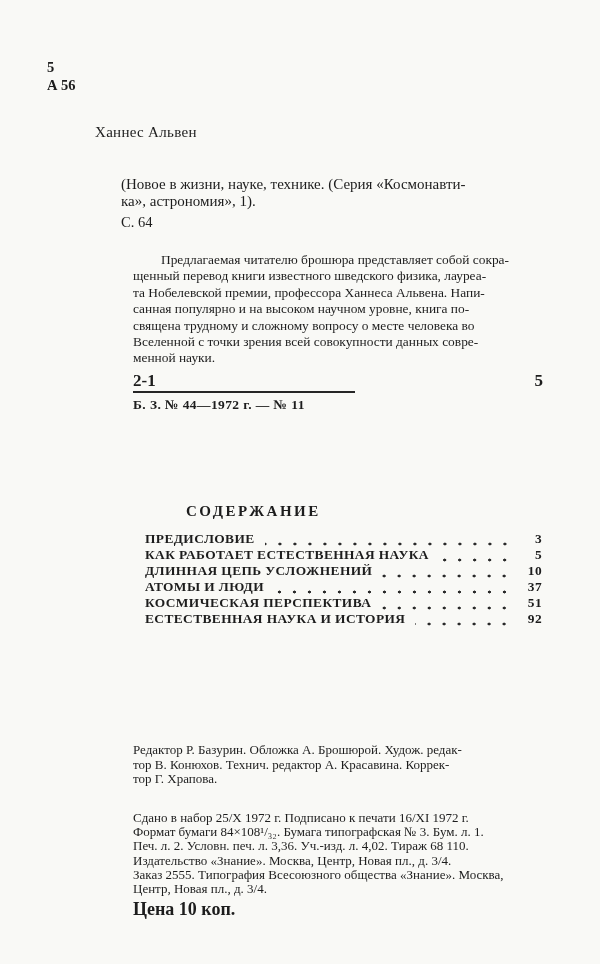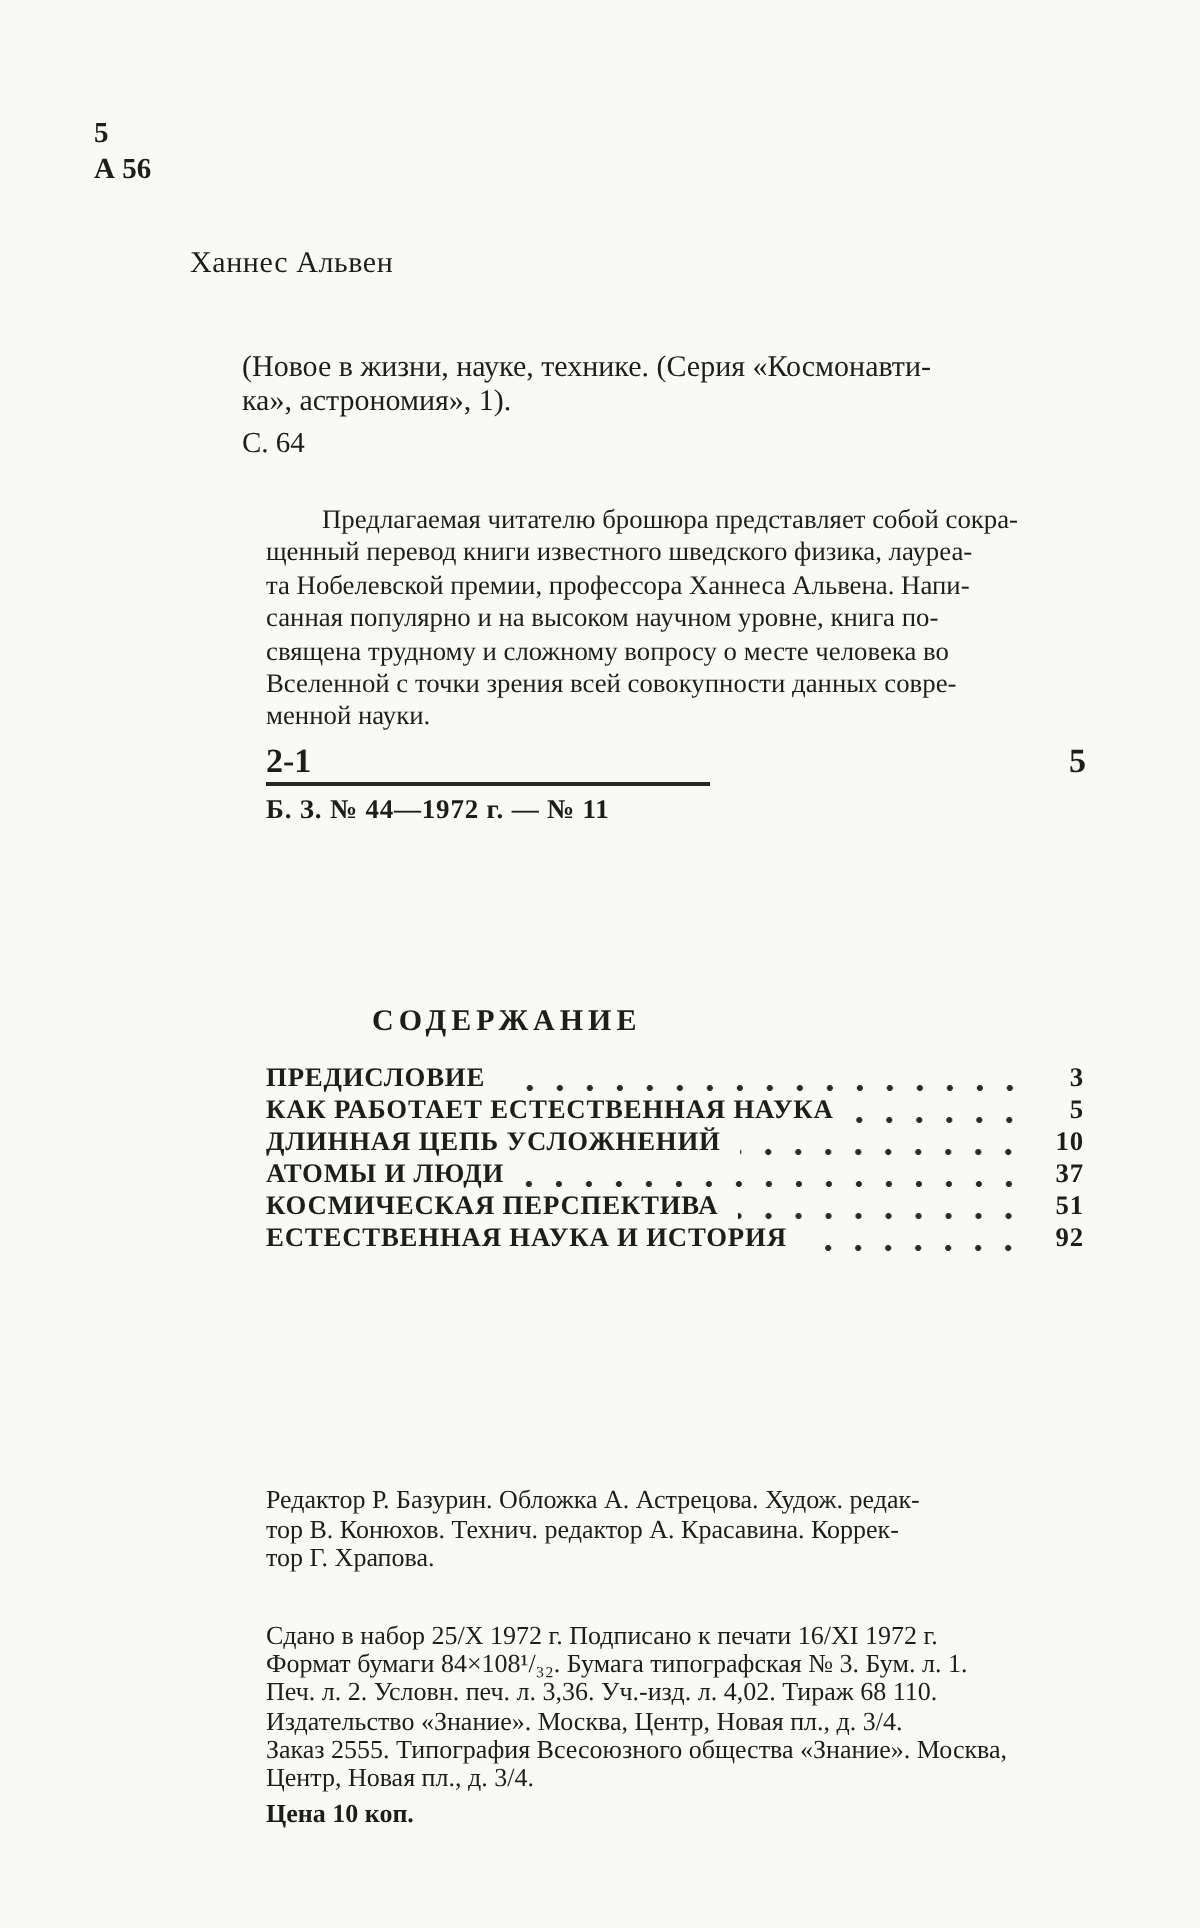--- a/index.html
+++ b/index.html
@@ -27,31 +27,31 @@
   .annotation .p1{text-indent:28px;}
   .annotation .p2{text-indent:28px;margin-top:0;}
 
   .codesrow{left:133px;top:371px;width:410px;display:flex;justify-content:space-between;font-size:17px;font-weight:bold;align-items:flex-end;}
   .rule{left:133px;top:391px;width:222px;height:2px;background:#262626;}
   .bzline{left:133px;top:397px;font-size:13.5px;font-weight:bold;letter-spacing:.4px;}
 
   .toc-title{left:186px;top:503px;font-size:15px;font-weight:bold;letter-spacing:2.5px;}
   .toc{left:133px;top:531px;width:409px;font-size:13.4px;font-weight:bold;}
   .toc-row{display:flex;align-items:flex-end;height:16px;letter-spacing:.4px;}
-  .toc-row .lbl{white-space:nowrap;}
+  .toc-row .lbl{white-space:nowrap;margin-left:12px;}
   .leader{
     flex:1;height:11px;margin:0 8px 1px 10px;
     background-image:radial-gradient(circle,#2a2a2a 1.3px,transparent 1.7px);
     background-size:15px 4px;background-repeat:repeat-x;background-position:right bottom;
   }
   .toc-row .pg{width:22px;text-align:right;}
 
   .credits{left:133px;top:743px;width:412px;font-size:13px;line-height:14.6px;text-align:justify;}
   .imprint{left:133px;top:811px;width:414px;font-size:13px;line-height:14.2px;text-align:justify;}
-  .price{left:133px;top:899px;font-size:13px;font-weight:bold;}
+  .price{left:133px;top:899px;font-size:18px;font-weight:bold;}
 </style>
 </head>
 <body>
 
 <div class="page">
 
   <div class="abs corner">
     <div>5</div>
     <div>А 56</div>
   </div>
@@ -109,21 +109,21 @@
       <span class="leader"></span>
       <span class="pg">51</span>
     </div>
     <div class="toc-row">
       <span class="lbl">ЕСТЕСТВЕННАЯ НАУКА И ИСТОРИЯ</span>
       <span class="leader"></span>
       <span class="pg">92</span>
     </div>
   </div>
 
-  <div class="abs credits pre">Редактор Р. Базурин. Обложка А. Астрецова. Худож. редак-
+  <div class="abs credits pre">Редактор Р. Базурин. Обложка А. Брошюрой. Худож. редак-
 тор В. Конюхов. Технич. редактор А. Красавина. Коррек-
 тор Г. Храпова.</div>
 
   <div class="abs imprint pre">Сдано в набор 25/X 1972 г.  Подписано к печати 16/XI 1972 г.
 Формат бумаги 84×108¹/₃₂. Бумага типографская № 3. Бум. л. 1.
 Печ. л. 2.  Условн. печ. л. 3,36.  Уч.-изд. л. 4,02.  Тираж 68 110.
 Издательство «Знание». Москва, Центр, Новая пл., д. 3/4.
 Заказ 2555. Типография Всесоюзного общества «Знание». Москва,
 Центр, Новая пл., д. 3/4.</div>
 

